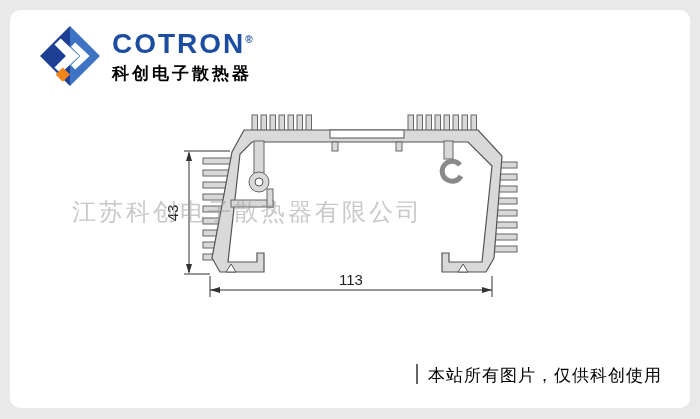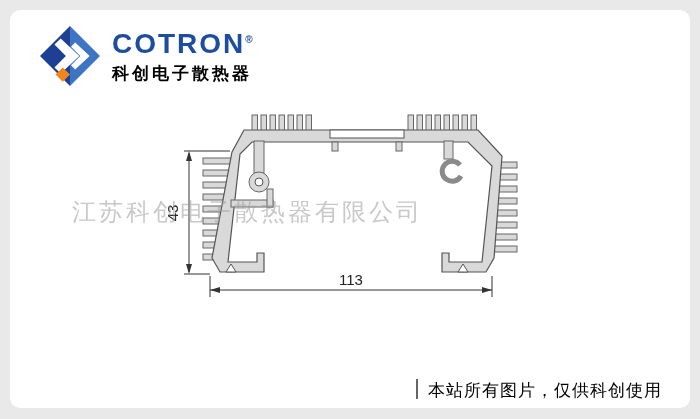--- a/index.html
+++ b/index.html
@@ -26,21 +26,21 @@
     margin-top:7px;font-size:17px;font-weight:bold;color:#000000;
     letter-spacing:3px;line-height:1;
   }
   .drawing{position:absolute;left:0;top:0;z-index:2;}
   .watermark{
     position:absolute;left:72px;top:196px;z-index:4;
     font-size:24px;letter-spacing:3px;color:rgba(155,155,155,0.55);
     white-space:nowrap;pointer-events:none;
   }
   .footer-note{
-    position:absolute;right:38px;bottom:17px;z-index:5;
+    position:absolute;right:38px;bottom:32px;z-index:5;
     display:flex;align-items:flex-start;gap:10px;
   }
   .footer-divider{width:2px;height:20px;background:#666;}
   .footer-text{font-size:17px;color:#000;letter-spacing:1px;white-space:nowrap;}
   .dim-text{font-size:15px;fill:#222;}
   .profile-shape{fill:#d9d9d9;stroke:#555;stroke-width:1.2;}
   .fin{fill:#d9d9d9;stroke:#666;stroke-width:1;}
   .dim-line{stroke:#333;stroke-width:1;}
   .dim-arrow{fill:#333;}
 </style>

